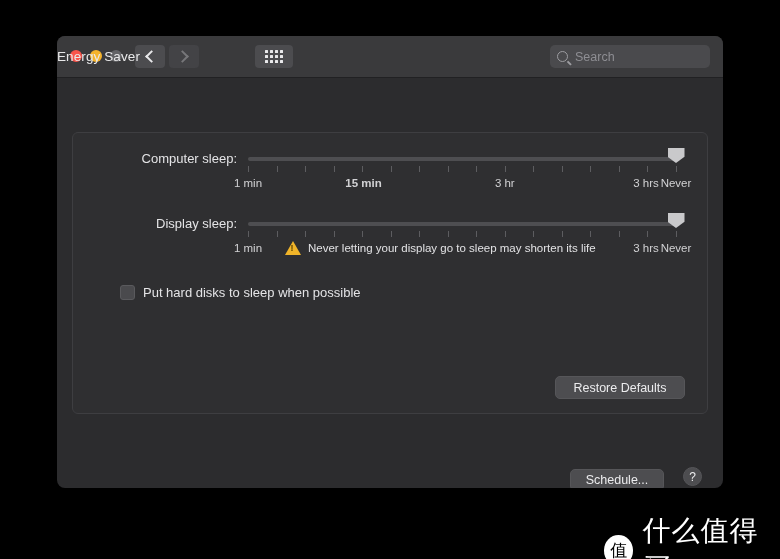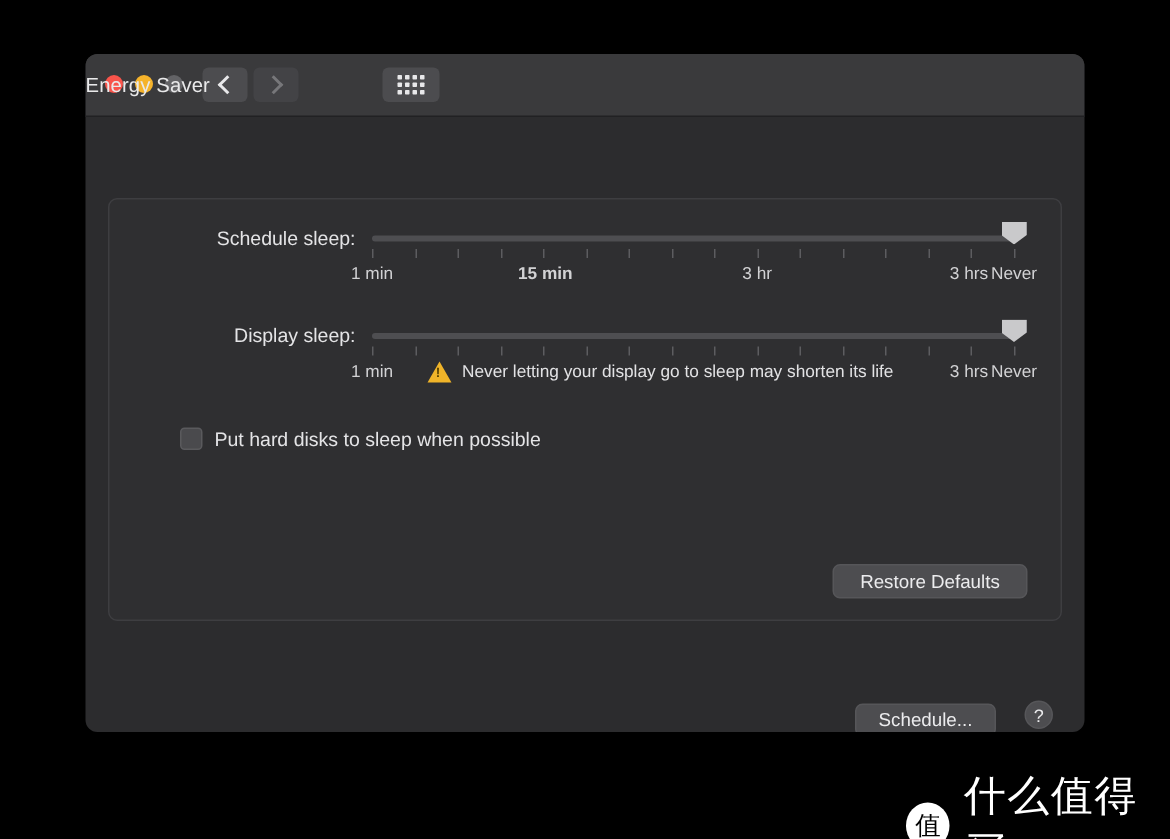--- a/index.html
+++ b/index.html
@@ -394,28 +394,32 @@
           <i></i>
           <i></i>
           <i></i>
           <i></i>
           <i></i>
       </span>
     </div>
 
     <div id="win-title">Energy Saver</div>
 
+    <div id="search">
+      <span class="mag"></span>
+      <span id="search-placeholder">Search</span>
+    </div>
   </div>
 
   <div id="body">
 
     <div id="panel">
 
       <div class="slider-row computer">
-        <div class="row-label">Schedule sleep:</div>
+        <div class="row-label">Computer sleep:</div>
         <div class="track-wrap">
           <div class="track"></div>
           <div class="ticks">
               <i style="left: 0%;"></i>
               <i style="left: 6.66667%;"></i>
               <i style="left: 13.3333%;"></i>
               <i style="left: 20%;"></i>
               <i style="left: 26.6667%;"></i>
               <i style="left: 33.3333%;"></i>
               <i style="left: 40%;"></i>

